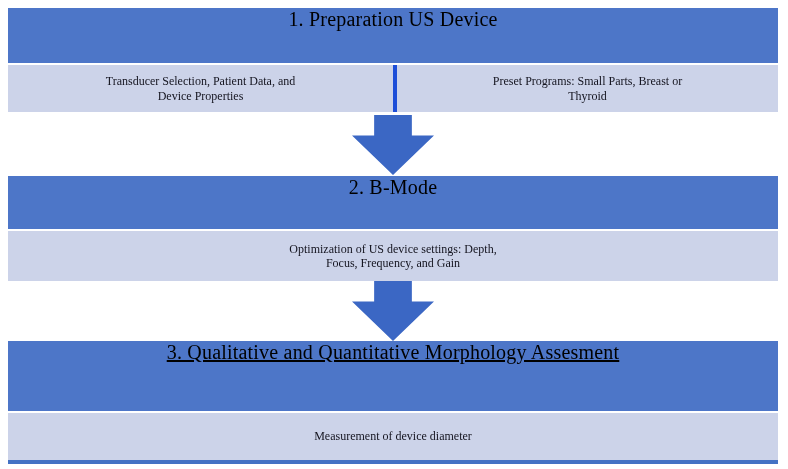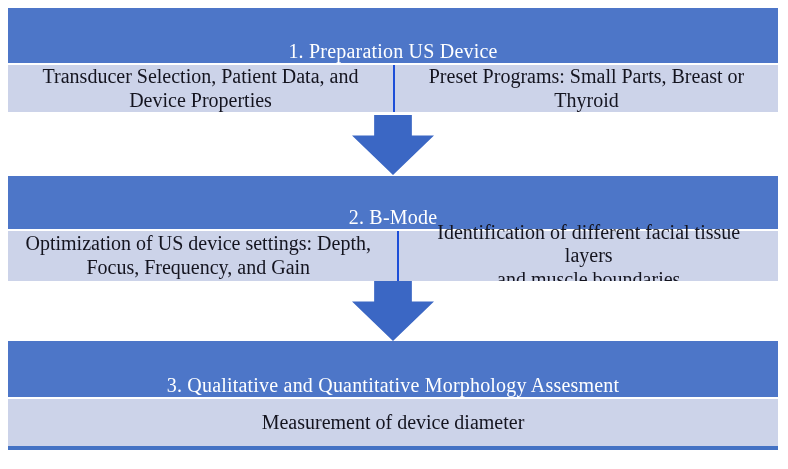--- a/index.html
+++ b/index.html
@@ -14,53 +14,53 @@
   .flow-table {
     position: absolute;
     left: 8px;
     top: 8px;
     width: 770px;
     display: flex;
     flex-direction: column;
   }
   .step-header {
     background: #4d76c8;
-    color: #ffffff;
+    color: #000000;
     display: flex;
-    align-items: flex-end;
+    align-items: flex-start;
     justify-content: center;
     text-align: center;
     font-size: 20px;
     letter-spacing: 0.2px;
   }
   .h1 { height: 55px; }
   .h2 { height: 53px; }
-  .h3 { height: 56px; }
+  .h3 { height: 70px; text-decoration: underline; }
   .step-row {
     margin-top: 2px;
     background: #ccd3e9;
     display: flex;
   }
   .r1 { height: 47px; }
   .r2 { height: 50px; gap: 9px; }
   .r3 { height: 47px; }
   .cell {
     flex: 1 1 50%;
     display: flex;
     align-items: center;
     justify-content: center;
     text-align: center;
-    font-size: 20px;
+    font-size: 12px;
     line-height: 1.18;
     color: #14141f;
     white-space: pre-line;
     padding: 0 14px;
     box-sizing: border-box;
   }
-  .cell + .cell { border-left: 2px solid #1d4ed8; }
+  .cell + .cell { border-left: 4px solid #1d4ed8; }
   .arrow-band {
     display: flex;
     align-items: center;
     justify-content: center;
     background: #ffffff;
   }
   .a1 { height: 64px; }
   .a2 { height: 60px; }
   .down-arrow {
     width: 82px;
@@ -94,22 +94,20 @@
     <div class="arrow-band a1">
       <div class="down-arrow"></div>
     </div>
 
     <div class="step-header h2">
       <span>2. B-Mode</span>
     </div>
     <div class="step-row r2">
       <div class="cell">Optimization of US device settings: Depth,
 Focus, Frequency, and Gain</div>
-      <div class="cell">Identification of different facial tissue layers
-and muscle boundaries</div>
     </div>
 
     <div class="arrow-band a2">
       <div class="down-arrow"></div>
     </div>
 
     <div class="step-header h3">
       <span>3. Qualitative and Quantitative Morphology Assesment</span>
     </div>
     <div class="step-row r3">

